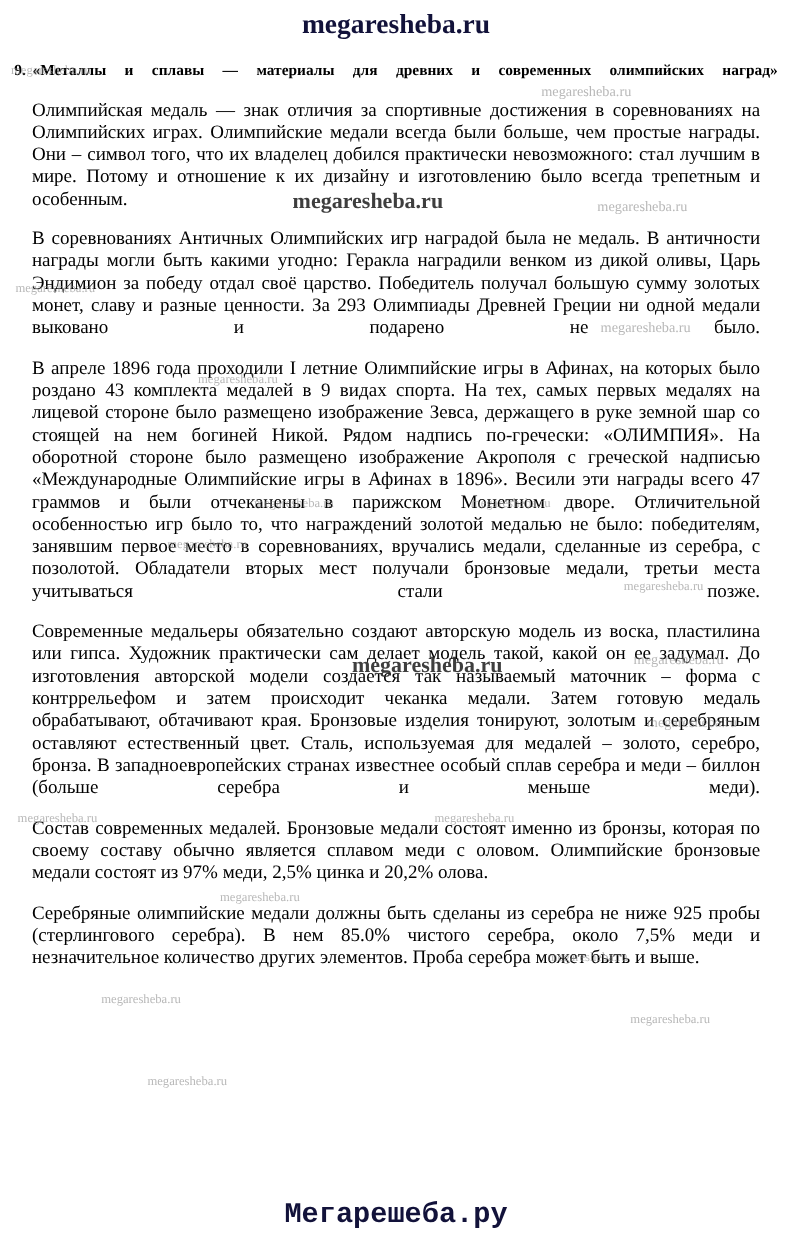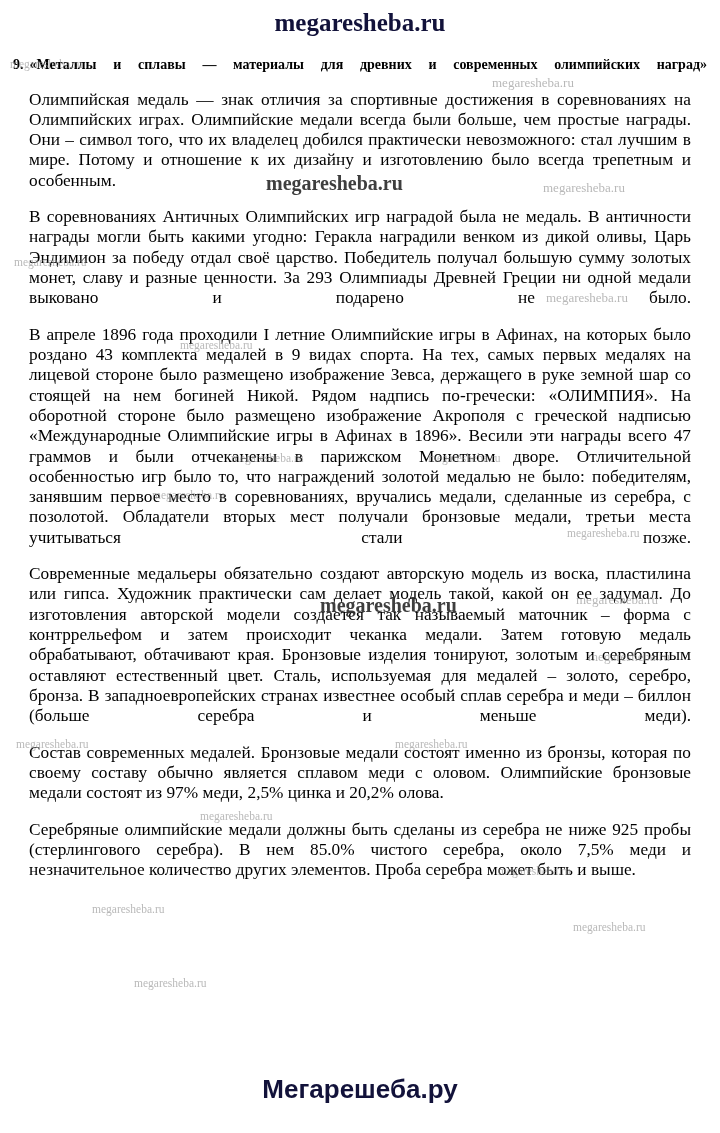--- a/index.html
+++ b/index.html
@@ -52,23 +52,23 @@
     text-align-last: justify;
     padding: 0 1px;
   }
   .body-text p.last-ragged {
     text-align-last: left;
   }
   .site-title-bottom {
     position: absolute;
     left: 0;
     right: 0;
-    bottom: 28px;
+    bottom: 14px;
     text-align: center;
-    font-family: Liberation Sans, sans-serif;
+    font-family: Liberation Mono, monospace;
     font-weight: bold;
     font-size: 26px;
     color: #12123a;
   }
   
   .wm {
     position: absolute;
     color: #8d8d8d;
     opacity: 0.62;
     font-family: "Liberation Serif", serif;

